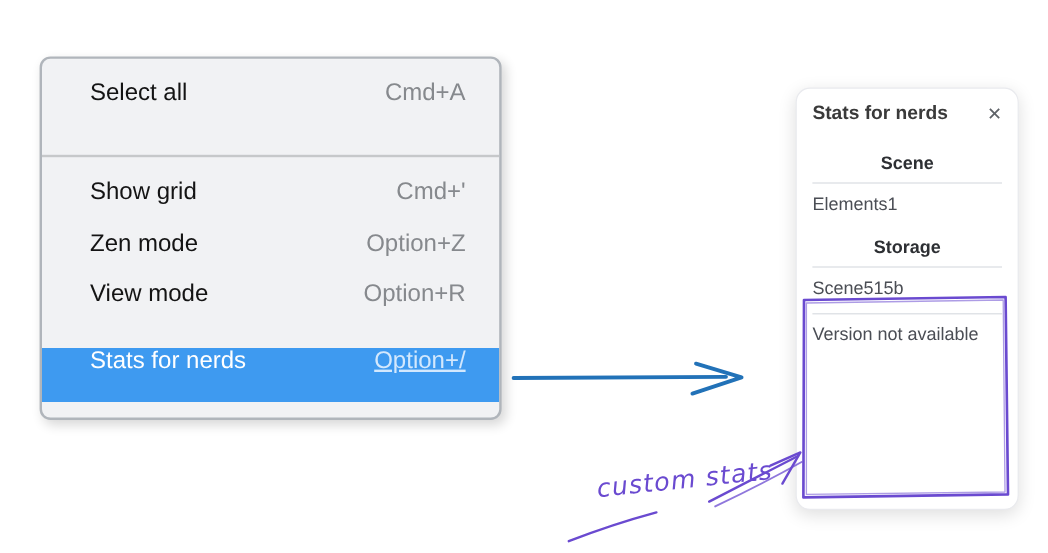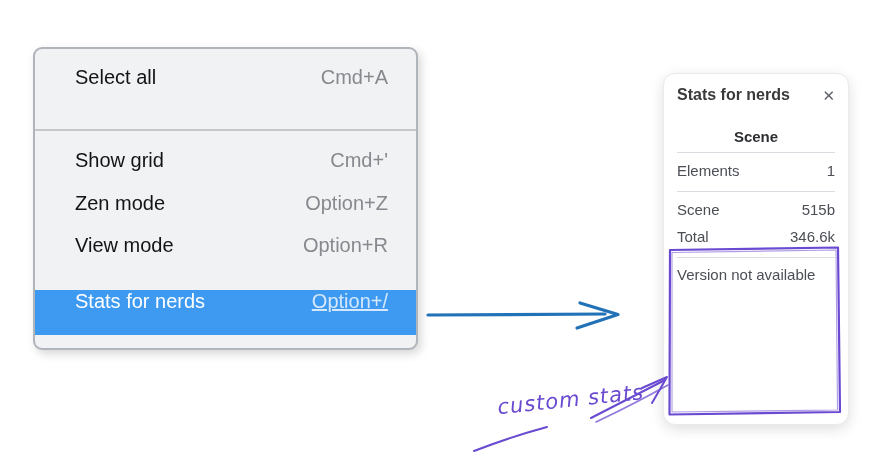--- a/index.html
+++ b/index.html
@@ -39,21 +39,21 @@
     padding:12px 13px;font-size:15px;color:var(--row_text);
   }
   .panel-header{display:flex;align-items:center;justify-content:space-between;}
   .panel-title{font-size:16px;font-weight:bold;color:var(--panel_title);}
   .close{font-size:15px;color:var(--close_color);cursor:pointer;line-height:1;}
   .sec-heading{font-weight:bold;text-align:center;color:var(--heading_text);font-size:15px;}
   .sec-heading.scene{margin-top:24px;}
   .sec-heading.storage{margin-top:14px;}
   .sec-heading.version{margin-top:12px;}
   .sec-hr{height:1px;background:var(--hr_color);margin:7px 0 4px 0;}
-  .stat-row{display:flex;justify-content:space-between;line-height:27px;}
+  .stat-row{display:flex;line-height:27px;}
   .ver-note{line-height:26px;white-space:nowrap;}
 
   
   .overlay{position:absolute;left:0;top:0;width:873px;height:461px;pointer-events:none;}
   .handwriting{
     position:absolute;left:497px;top:387px;width:160px;
     font-size:21px;font-style:italic;letter-spacing:1px;
     color:var(--purple);transform:rotate(-6deg);
     font-family:"DejaVu Sans",sans-serif;white-space:nowrap;
   }
@@ -96,28 +96,25 @@
     <div>
       <div class="sec-heading scene">Scene</div>
       <div class="sec-hr"></div>
       <div class="stat-row">
         <span>Elements</span>
         <span>1</span>
       </div>
     </div>
 
     <div>
+      <div class="sec-heading storage">Storage</div>
       <div class="sec-hr"></div>
       <div class="stat-row">
         <span>Scene</span>
         <span>515b</span>
-      </div>
-      <div class="stat-row">
-        <span>Total</span>
-        <span>346.6k</span>
       </div>
     </div>
 
     <div>
       <div class="sec-hr"></div>
       <div class="ver-note">Version not available</div>
     </div>
   </div>
 
   <svg class="overlay" viewBox="0 0 873 461">

